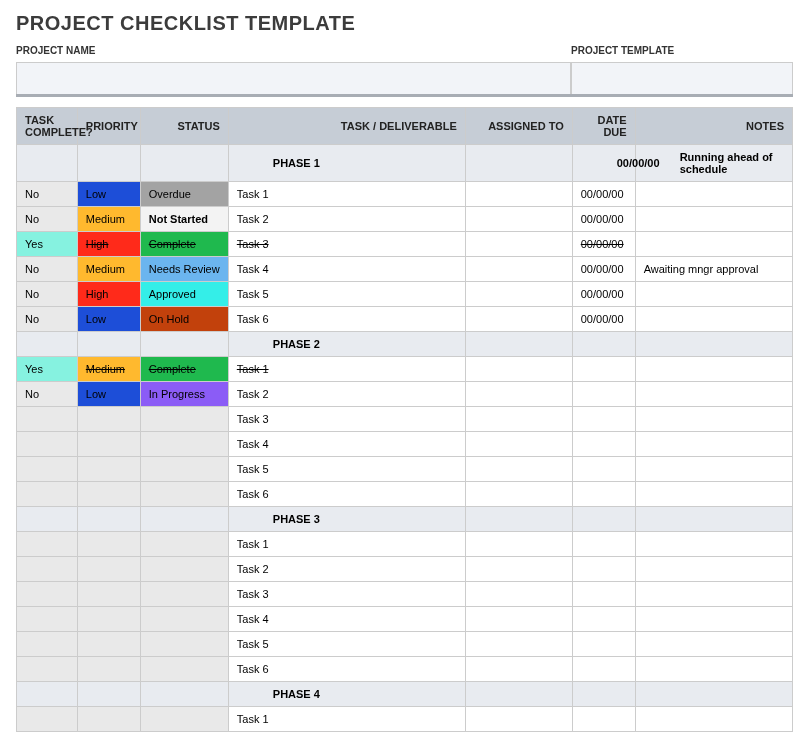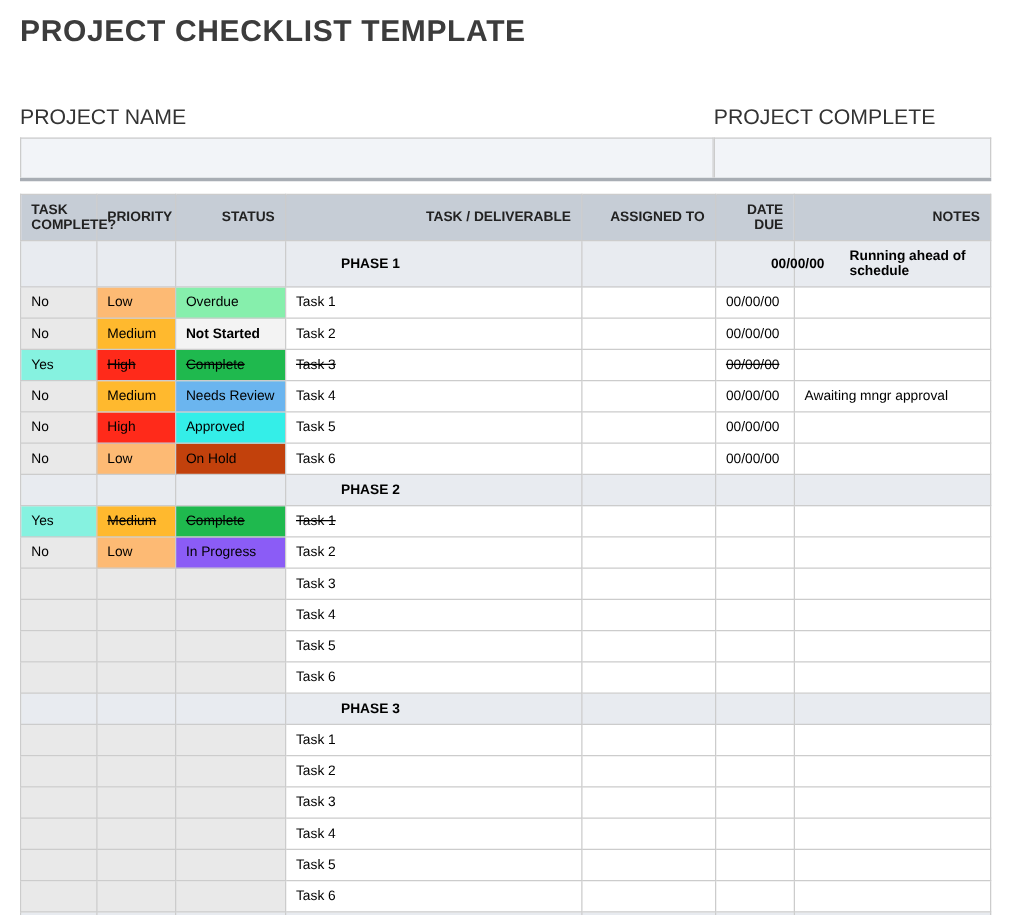--- a/index.html
+++ b/index.html
@@ -1,65 +1,65 @@
 <!DOCTYPE html>
 <html><head>
 <meta charset="utf-8">
 <style>
 * { box-sizing: border-box; margin: 0; padding: 0; }
 body { font-family: Arial, Helvetica, sans-serif; background: #fff; padding: 12px 16px; width: 809px; }
-.title { font-size: 24px; font-weight: 700; color: #3c3c3c; letter-spacing: 0.5px; }
+.title { font-size: 20px; font-weight: 700; color: #3c3c3c; letter-spacing: 0.5px; margin-bottom: 10px; }
 .meta-row { display: flex; gap: 0; margin-bottom: 4px; }
 .meta-left { flex: 0 0 555px; }
 .meta-right { flex: 1; }
-.meta-label { font-size: 17px; color: #333; font-weight: 400; margin-bottom: 2px; margin-top: 44px; }
+.meta-label { font-size: 10px; color: #333; font-weight: 700; margin-bottom: 2px; }
 .input-row { display: flex; border-bottom: 3px solid #a8adb4; }
 .input-cell { height: 32px; background: #f2f4f8; border: 1px solid #ccc; border-bottom: none; }
 .input-left { flex: 0 0 555px; }
 .input-right { flex: 1; }
 .spacer { height: 10px; }
 table { border-collapse: collapse; width: 100%; table-layout: fixed; }
 th, td { border: 1px solid #ccc; font-size: 11px; padding: 6px 8px; text-align: left; height: 25px; vertical-align: middle; }
 th { background: #c6cdd6; font-weight: 700; color: #222; text-align: right; }
 th.center, td.center { text-align: left; }
 col.c-complete { width: 58px; }
 col.c-priority { width: 60px; }
 col.c-status { width: 84px; }
 col.c-task { width: 226px; }
 col.c-assigned { width: 102px; }
 col.c-date { width: 60px; }
 col.c-notes { width: 150px; }
 tr.phase td { background: #e8ebf0; font-weight: 700; padding-left: 44px; }
 tr.phase td.blank { background: #e8ebf0; }
 td.gray { background: #e9e9e9; }
 td.strike { text-decoration: line-through; }
-.pri-low { background: #fdba74; }
+.pri-low { background: #1d4ed8; }
 .pri-med { background: #ffb92e; }
 .pri-high { background: #ff2a1a; }
-.st-overdue { background: #86efac; }
+.st-overdue { background: #a3a3a3; }
 .st-notstarted { background: #f3f3f3; font-weight: bold; }
 .st-complete { background: #1fb94e; }
 .st-needs { background: #6bb5ef; }
 .st-approved { background: #34eee8; }
 .st-onhold { background: #c2410c; }
 .st-inprog { background: #8b5cf6; }
 .tc-yes { background: #86f2e0; }
 .tc-no { background: #e9e9e9; }
 </style>
 </head>
 <body>
 
 <div class="title">PROJECT CHECKLIST TEMPLATE</div>
 
 <div class="meta-row">
   <div class="meta-left">
     <div class="meta-label">PROJECT NAME</div>
   </div>
   <div class="meta-right">
-    <div class="meta-label">PROJECT COMPLETE</div>
+    <div class="meta-label">PROJECT TEMPLATE</div>
   </div>
 </div>
 <div class="input-row">
   <div class="input-cell input-left"></div>
   <div class="input-cell input-right"></div>
 </div>
 
 <div class="spacer"></div>
 
 <table>

